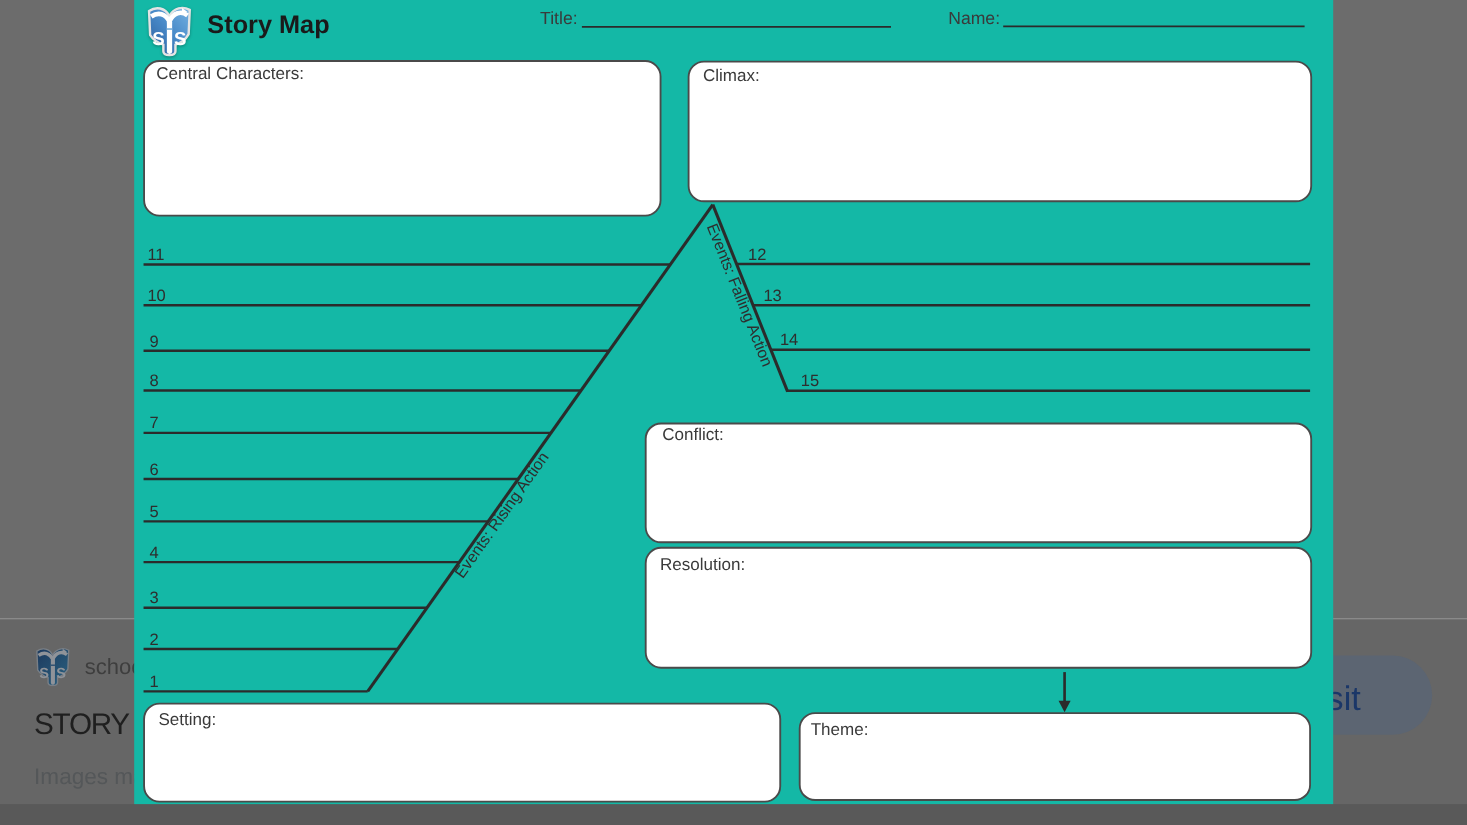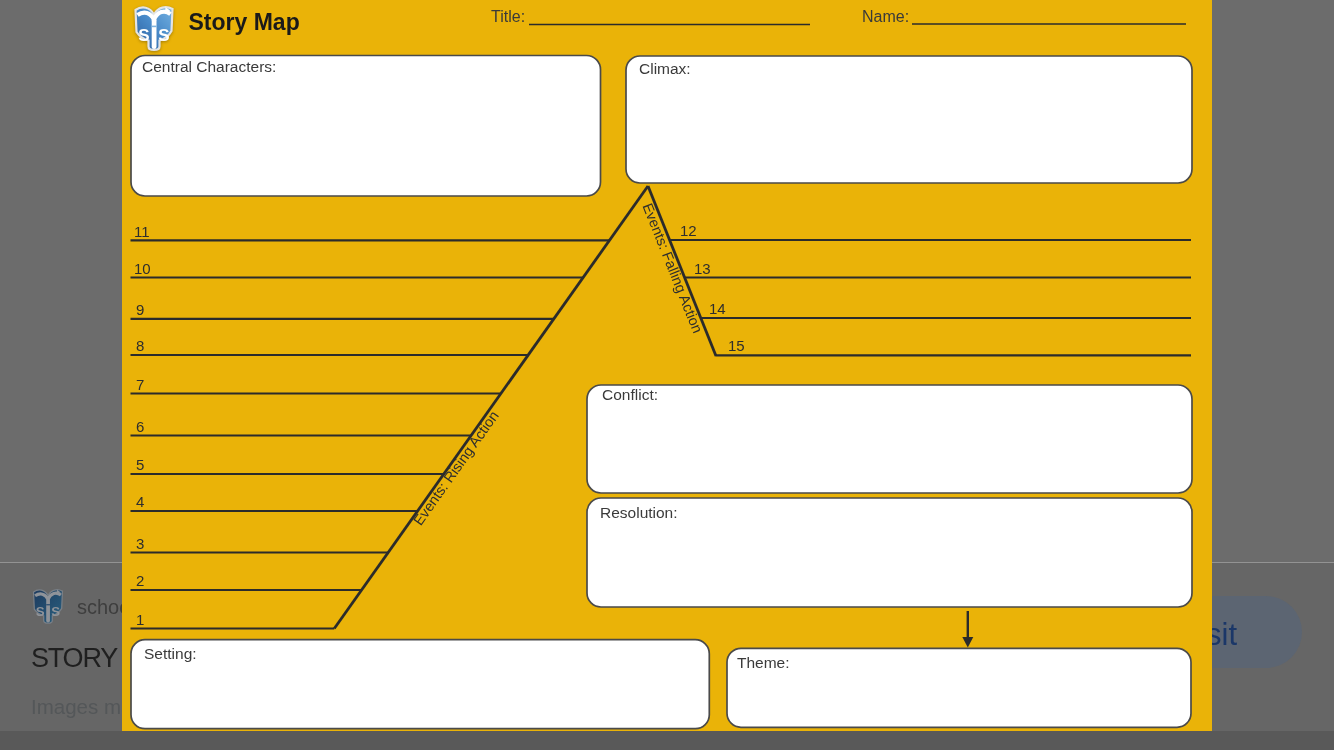--- a/index.html
+++ b/index.html
@@ -53,21 +53,21 @@
 
 <div class="abs" style="left:31px;top:643.2px;font-size:27px;letter-spacing:-1.2px;color:#1f1f1f;">STORY MAP DEUTSCH</div>
 
 <div class="abs" style="left:31px;top:694.5px;font-size:20.5px;color:#545759;">Images may be subject to copyright.</div>
 
 <div class="abs" style="left:1124px;top:596px;width:178px;height:72px;border-radius:36px;background:#5c6572;"></div>
 <div class="abs" style="left:1179px;top:617px;font-size:31px;color:#1b3768;">Visit</div>
 
 <div class="abs" style="left:0;top:731px;width:1334px;height:19px;background:#595959;"></div>
 
-<div class="abs" style="left:122px;top:0;width:1090px;height:731px;background:#eab308;">
+<div class="abs" style="left:122px;top:0;width:1090px;height:731px;background:#14b8a6;">
 <svg width="1090" height="731" viewBox="0 0 1090 731" style="position:absolute;left:0;top:0;">
 
   <g transform="translate(10,5)" filter="drop-shadow(0 1.5px 1.5px rgba(0,0,0,0.3))">
     <use href="#booklogo"></use>
   </g>
 
   <text x="66.5" y="30" font-size="23" font-weight="bold" fill="#1a1a1a">Story Map</text>
 
   <text x="369" y="21.5" font-size="16" fill="#3a3a3a">Title:</text>
 

